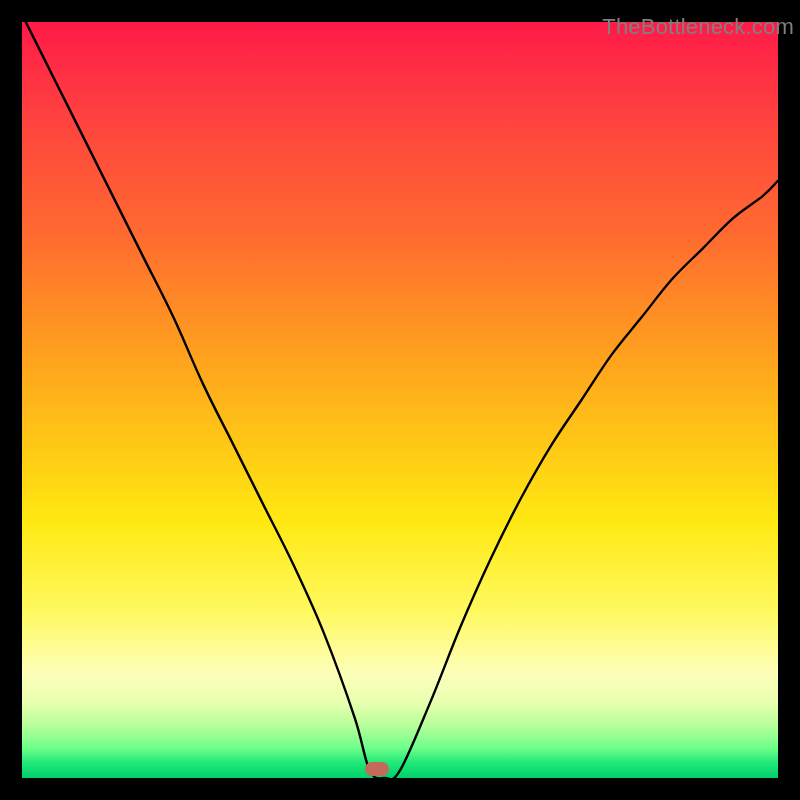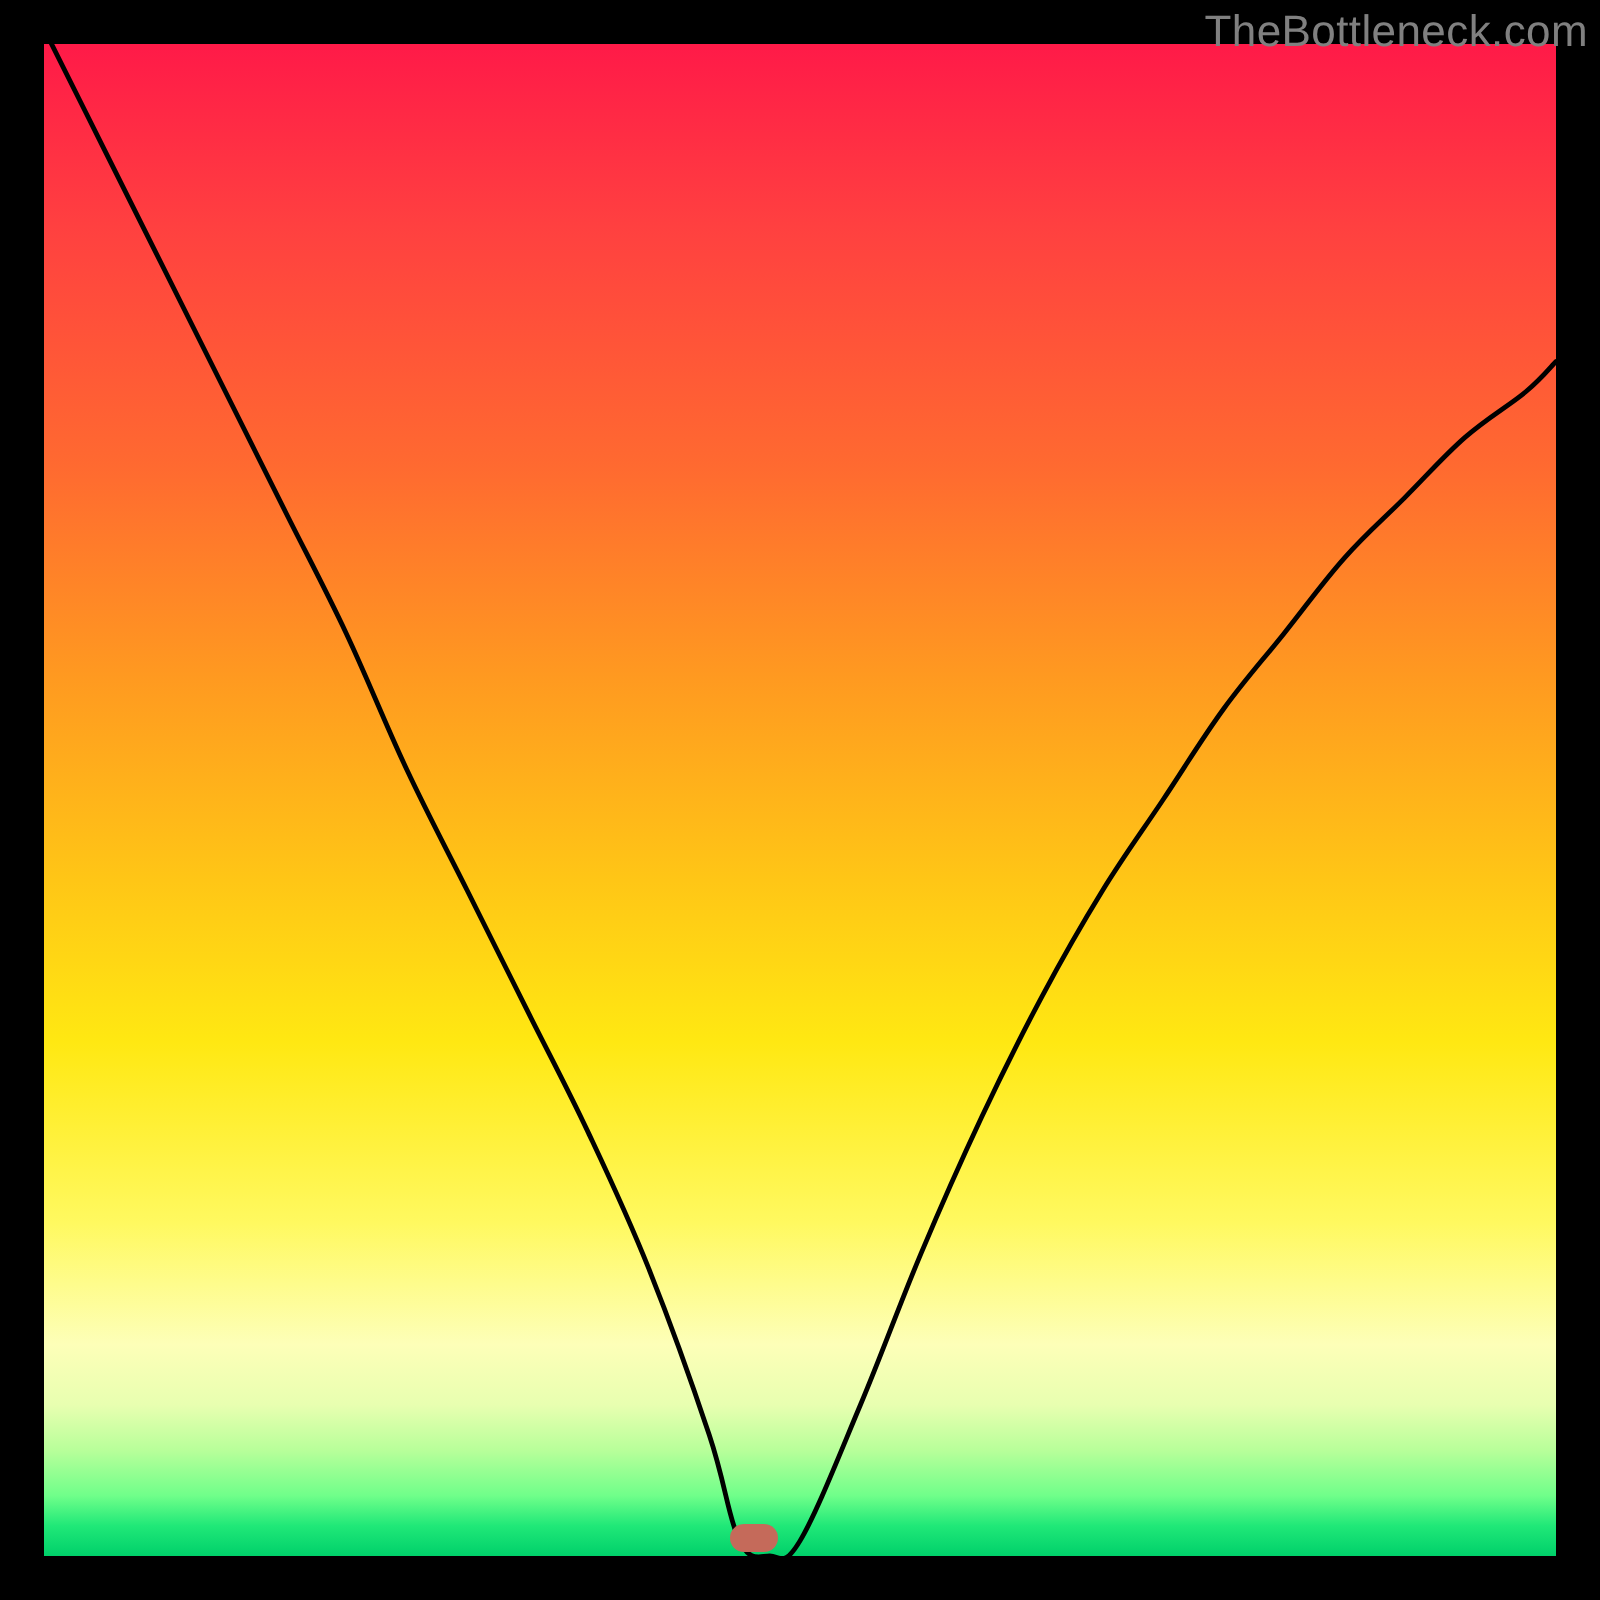--- a/index.html
+++ b/index.html
@@ -50,21 +50,21 @@
     position: absolute;
     width: 24px;
     height: 14px;
     background: #c56a5a;
     border-radius: 7px;
     bottom: 2px;
     left: 347px;
   }
   .watermark {
     position: absolute;
-    top: 3px;
+    top: 14px;
     right: 6px;
     color: #808080;
     font-size: 22px;
     font-weight: 500;
     letter-spacing: 0.2px;
   }
 </style>
 </head>
 <body>
 

